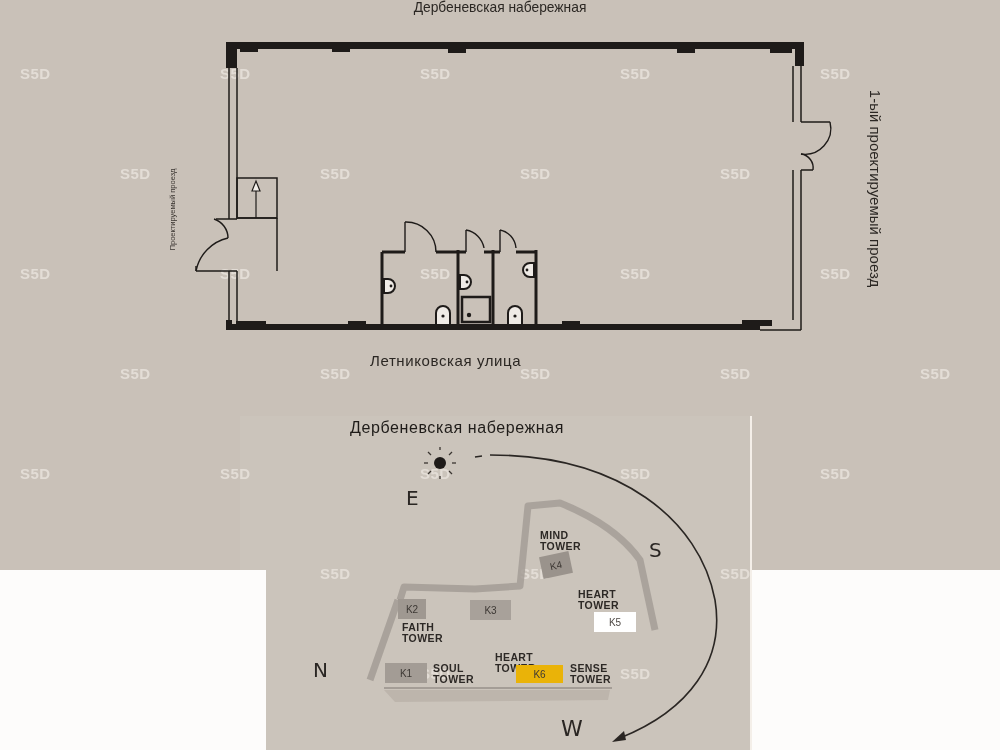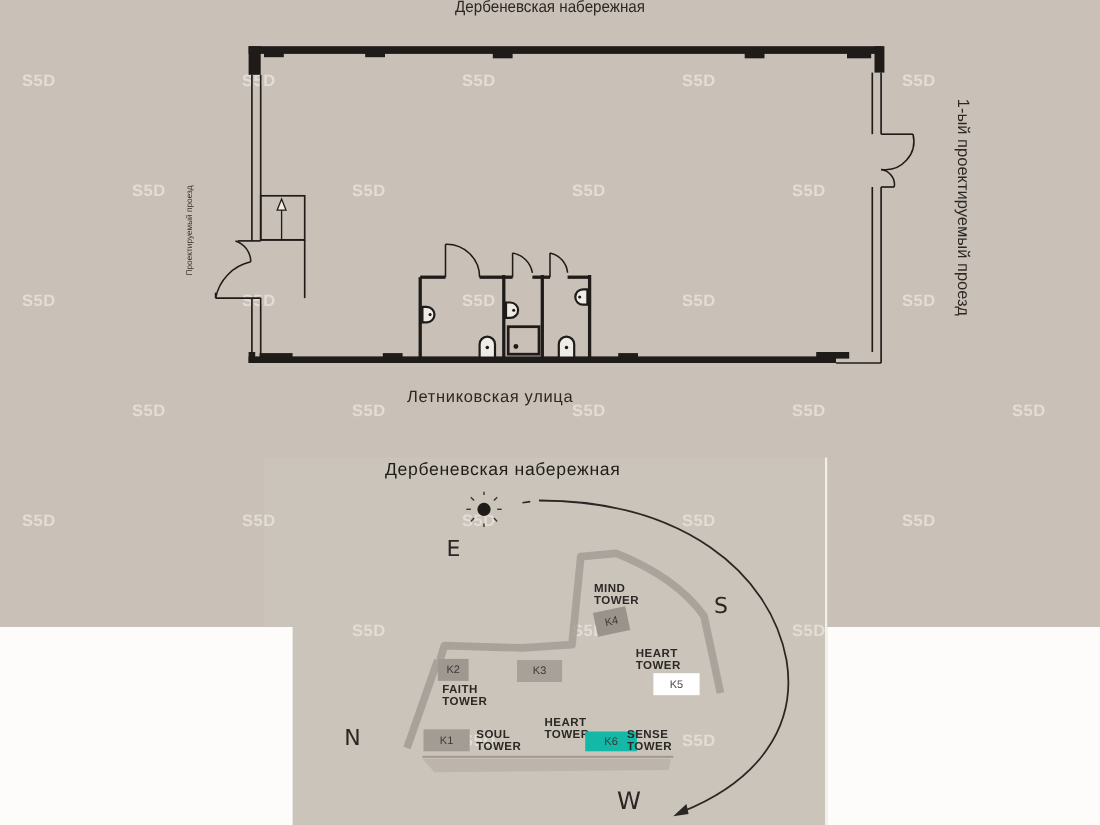--- a/index.html
+++ b/index.html
@@ -255,18 +255,18 @@
   <div class="tower-box" style="left:594px;top:612px;width:42px;height:20px;background:#ffffff;color:#4e4945">K5</div>
 </div>
 <div>
   <div class="tower-box" style="left:385px;top:663px;width:42px;height:20px;background:#a39c95">K1</div>
   <div class="tower-label" style="left:433px;top:663px">
     <div>SOUL</div>
     <div>TOWER</div>
   </div>
 </div>
 <div>
-  <div class="tower-box" style="left:532px;top:665px;width:47px;height:18px;background:#14b8a6">K6</div>
+  <div class="tower-box" style="left:516px;top:665px;width:47px;height:18px;background:#eab308">K6</div>
   <div class="tower-label" style="left:570px;top:663px">
     <div>SENSE</div>
     <div>TOWER</div>
   </div>
 </div>
 
 </body></html>

